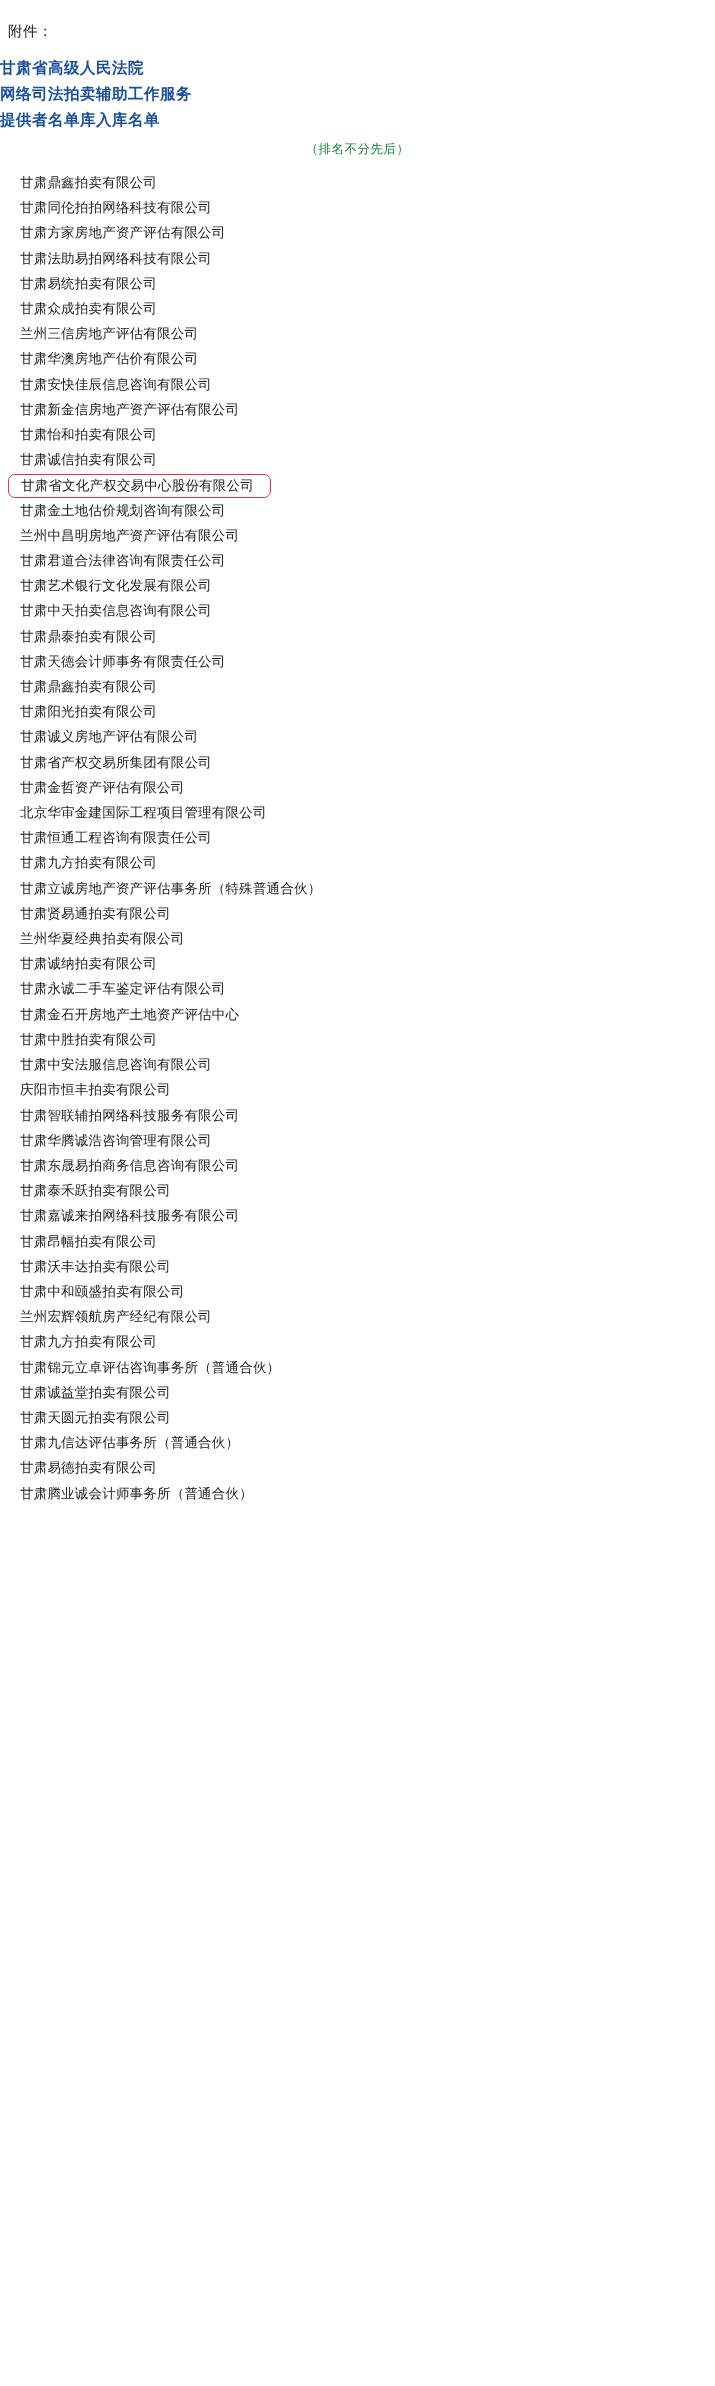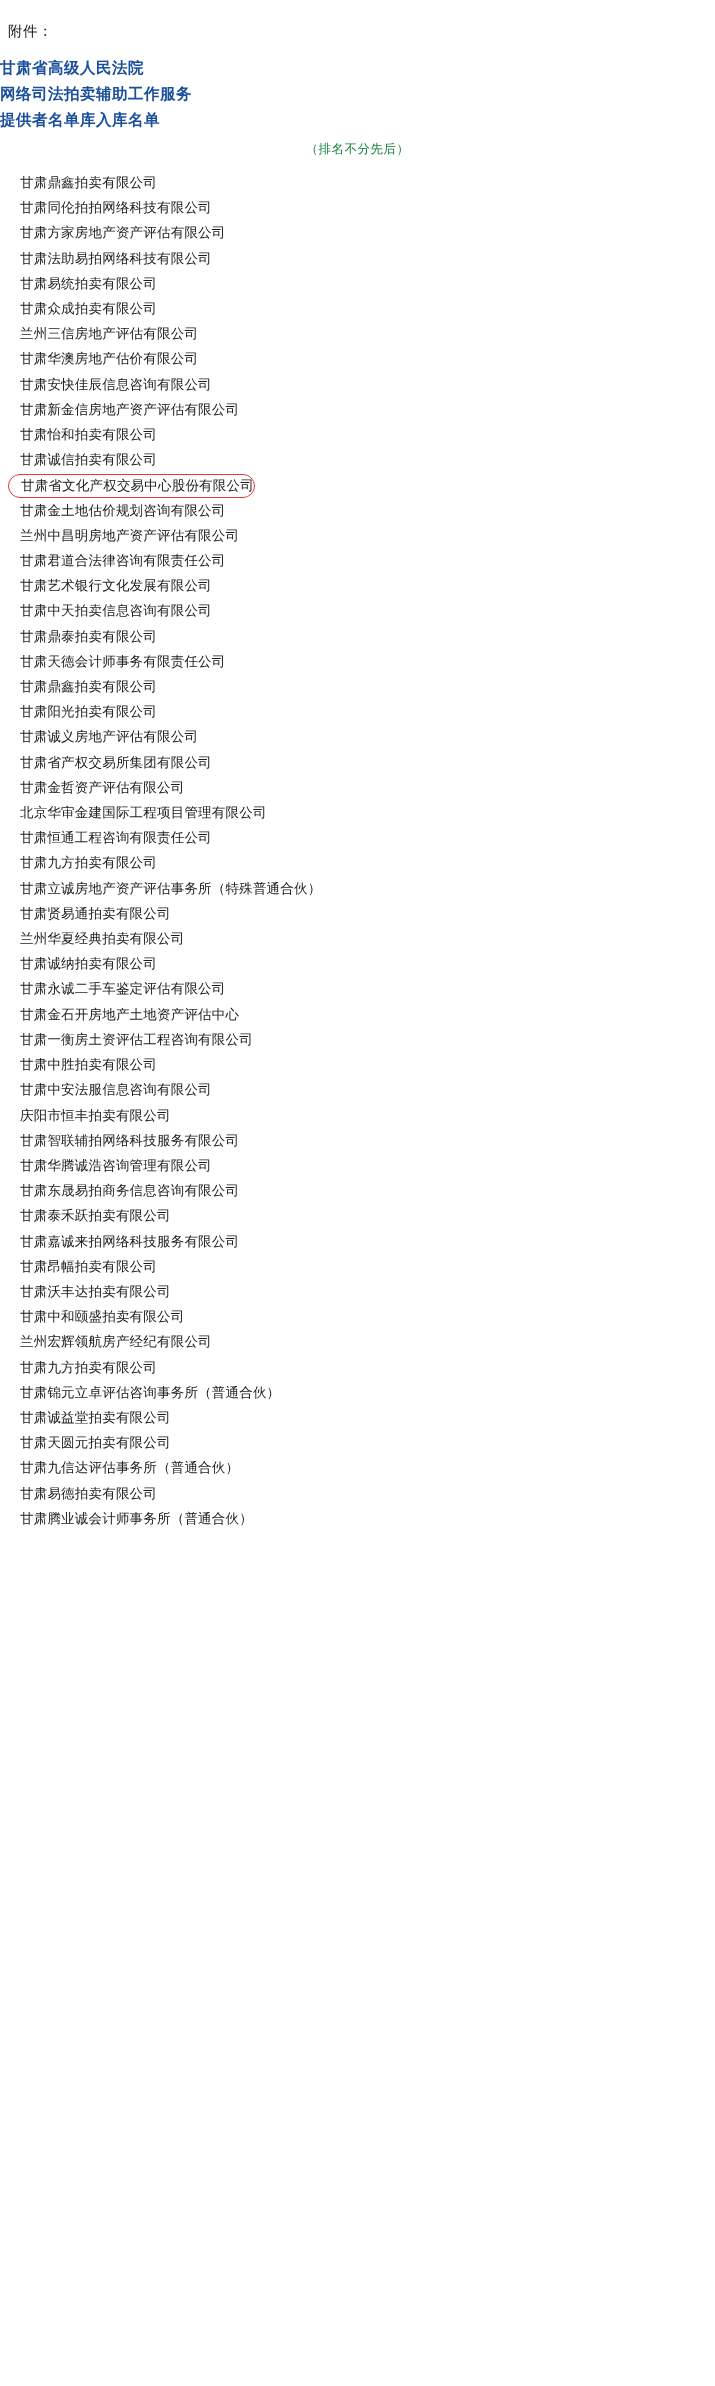--- a/index.html
+++ b/index.html
@@ -55,22 +55,22 @@
     font-size: 13.5px;
     line-height: 25.2px;
     color: #1a1a1a;
     padding: 0 0 0 12px;
     margin: 0 8px 0 8px;
     white-space: nowrap;
     letter-spacing: 0.2px;
   }
   .list-item.highlight {
     border: 1px solid #e0383e;
-    border-radius: 12px;
-    padding: 0 0 0 12px;
+    border-radius: 7px;
+    padding: 0 16px 0 12px;
     margin: 1px 8px 1px 8px;
     display: inline-block;
     line-height: 22px;
   }
   .hl-wrap {
     display: block;
     height: 25.2px;
     line-height: 25.2px;
   }
 </style>
@@ -117,21 +117,20 @@
       <li class="list-item">甘肃金哲资产评估有限公司</li>
       <li class="list-item">北京华审金建国际工程项目管理有限公司</li>
       <li class="list-item">甘肃恒通工程咨询有限责任公司</li>
       <li class="list-item">甘肃九方拍卖有限公司</li>
       <li class="list-item">甘肃立诚房地产资产评估事务所（特殊普通合伙）</li>
       <li class="list-item">甘肃贤易通拍卖有限公司</li>
       <li class="list-item">兰州华夏经典拍卖有限公司</li>
       <li class="list-item">甘肃诚纳拍卖有限公司</li>
       <li class="list-item">甘肃永诚二手车鉴定评估有限公司</li>
       <li class="list-item">甘肃金石开房地产土地资产评估中心</li>
-      <li class="list-item">甘肃一衡房土资评估工程咨询有限公司</li>
       <li class="list-item">甘肃中胜拍卖有限公司</li>
       <li class="list-item">甘肃中安法服信息咨询有限公司</li>
       <li class="list-item">庆阳市恒丰拍卖有限公司</li>
       <li class="list-item">甘肃智联辅拍网络科技服务有限公司</li>
       <li class="list-item">甘肃华腾诚浩咨询管理有限公司</li>
       <li class="list-item">甘肃东晟易拍商务信息咨询有限公司</li>
       <li class="list-item">甘肃泰禾跃拍卖有限公司</li>
       <li class="list-item">甘肃嘉诚来拍网络科技服务有限公司</li>
       <li class="list-item">甘肃昂幅拍卖有限公司</li>
       <li class="list-item">甘肃沃丰达拍卖有限公司</li>

